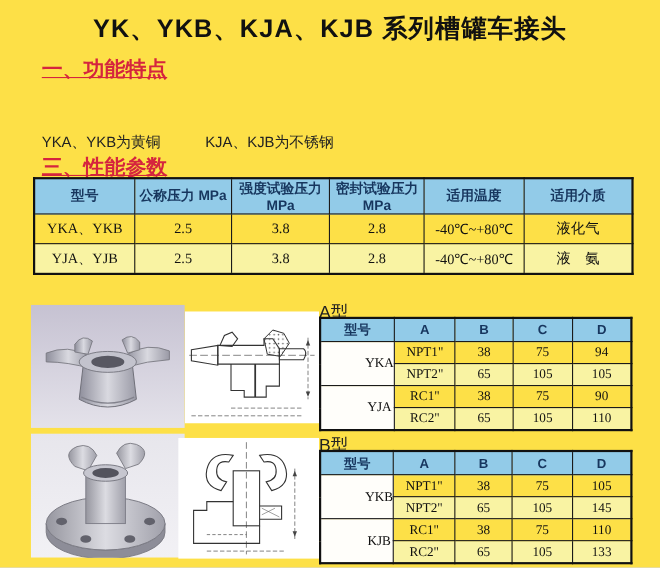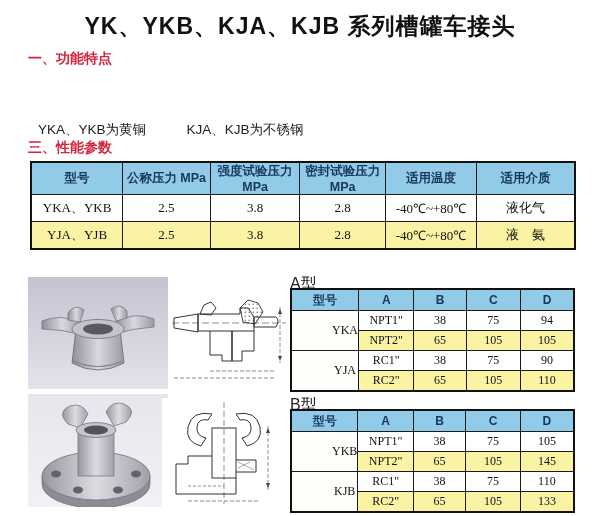--- a/index.html
+++ b/index.html
@@ -1,28 +1,28 @@
 <!DOCTYPE html>
 <html><head>
 <meta charset="utf-8">
 <style>
   html,body{margin:0;padding:0;background:#d9d9d9;}
   .page{
     position:relative;width:600px;height:516px;margin:0 auto;
-    background:#ffffff;overflow:hidden;
+    background:#fde047;overflow:hidden;
     font-family:"Liberation Sans", sans-serif;color:#1a1a1a;
   }
   
   .title{
     position:absolute;top:11px;left:0;width:100%;text-align:center;
     font-size:23px;font-weight:bold;letter-spacing:1px;color:#111;
   }
   
   .sec-head{
-    position:absolute;left:28px;font-size:14px;font-weight:bold;color:#d5243e;
+    position:absolute;left:38px;font-size:19px;font-weight:bold;color:#d5243e;text-decoration:underline;
   }
   .sec1{top:50px}.sec2{top:104px}.sec3{top:139px}.sec4{top:247px}
   .body-text{
     position:absolute;left:8px;right:6px;top:66px;
     font-size:13.5px;line-height:18.5px;color:#222;text-indent:2.2em;margin:0;
   }
   .materials{
     position:absolute;left:38px;top:121px;font-size:13.5px;color:#222;
   }
   

